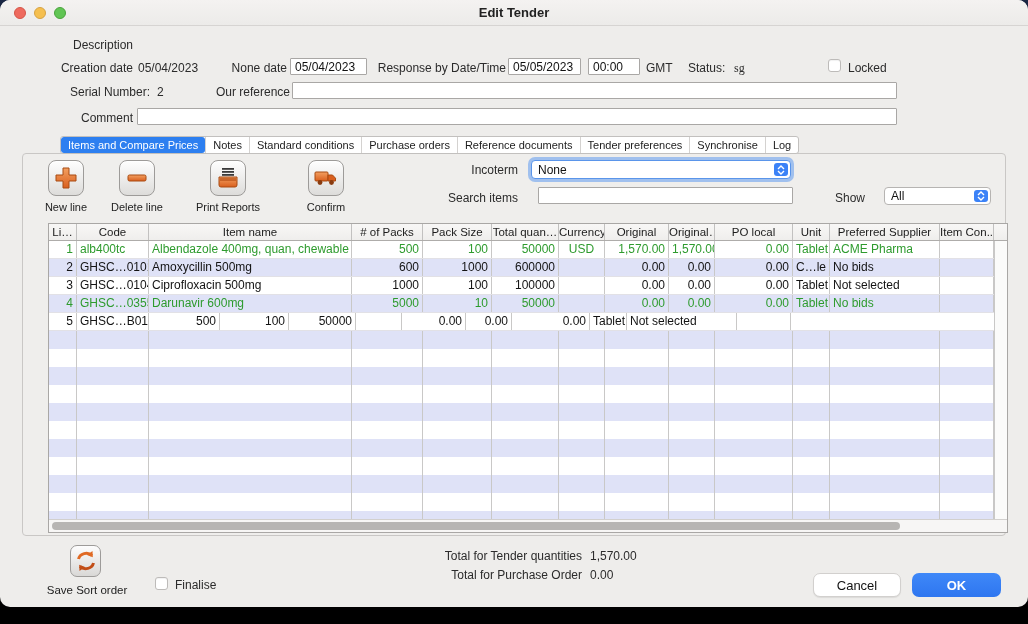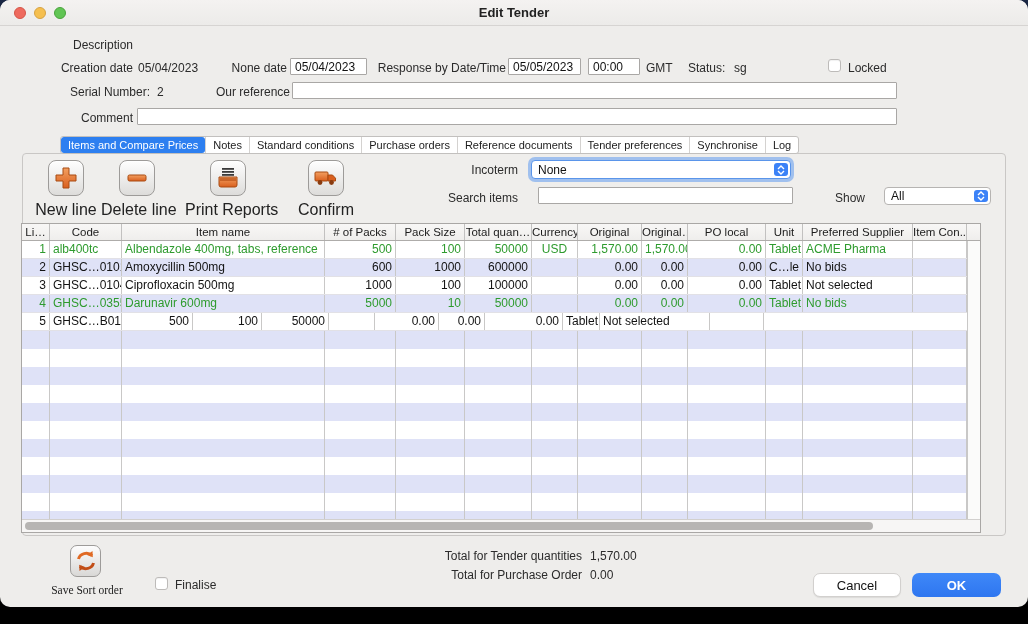--- a/index.html
+++ b/index.html
@@ -46,31 +46,31 @@
 
   .panel {
     position:absolute; left:22px; top:153px; width:984px; height:383px;
     background:#efeeec; border:1px solid #c9c7c5; border-radius:4px;
   }
 
   
   .toolbtn { position:absolute; width:36px; height:36px; border-radius:8px;
     background:linear-gradient(#fefefe,#dddcda); border:1px solid #9d9b99;
     box-shadow:inset 0 1px 0 #fff; display:flex; align-items:center; justify-content:center; }
-  .toolbtn-label { position:absolute; font-size:16px; color:#222; text-align:center; white-space:nowrap; }
+  .toolbtn-label { position:absolute; font-size:11px; color:#222; text-align:center; white-space:nowrap; }
 
   
   .dropdown { position:absolute; height:19px; background:#fff; border:1px solid #b6b4b2; border-radius:4px;
     font-size:12px; color:#111; display:flex; align-items:center; padding-left:6px; }
   .dropdown .stepper { position:absolute; right:2px; top:2px; width:14px; height:13px; background:#3b82f7; border-radius:3px; display:flex; align-items:center; justify-content:center; }
   .dropdown.focused { border:1px solid #5a95ea; box-shadow:0 0 0 3px rgba(95,155,240,.55); }
 
   
   .table {
-    position:absolute; left:21px; top:223px; width:960px; height:310px;
+    position:absolute; left:48px; top:223px; width:960px; height:310px;
     background:#fff; border:1px solid #a9a7a5;
   }
   .thead { display:flex; height:17px; background:linear-gradient(#f8f7f6,#efeeec); border-bottom:1px solid #aeacaa; }
   .th { font-size:11.5px; color:#1c1c1c; text-align:center; line-height:16px; overflow:hidden; white-space:nowrap; border-right:1px solid #c2c1c0; flex:none; }
   .tbody { height:279px; overflow:hidden; position:relative; }
   .tr { display:flex; height:18px; }
   .tr.alt { background:#dfe2f7; }
   .tr.data { border-bottom:1px solid #e2e1e6; height:18px; }
   .td { font-size:12px; line-height:17px; color:#131313; overflow:hidden; white-space:nowrap; border-right:1px solid #c9c8c7; padding:0 3px; flex:none; }
   .tr.green .td { color:#2e9b2e; }
@@ -114,21 +114,21 @@
 
   <div class="lbl" style="left:200px;top:61px;width:87px;">None date</div>
   <input class="txt" style="left: 290px; top: 58px; width: 77px;" value="05/04/2023">
 
   <div class="lbl" style="left:370px;top:61px;width:136px;">Response by Date/Time</div>
   <input class="txt" style="left: 508px; top: 58px; width: 73px;" value="05/05/2023">
   <input class="txt" style="left: 588px; top: 58px; width: 52px;" value="00:00">
   <div class="val" style="left:646px;top:61px;">GMT</div>
 
   <div class="val" style="left:688px;top:61px;">Status:</div>
-  <div class="val" style="left:734px;top:61px;">sg</div>
+  <div class="val" style="left:734px;top:61px;font-family:Liberation Serif, serif;">sg</div>
 
   <span class="checkbox" style="left:828px;top:59px;"></span>
   <div class="val" style="left:848px;top:61px;">Locked</div>
 
   <div class="lbl" style="left:40px;top:85px;width:110px;">Serial Number:</div>
   <div class="val" style="left:157px;top:85px;">2</div>
 
   <div class="lbl" style="left:200px;top:85px;width:90px;">Our reference</div>
   <input class="txt" style="left: 292px; top: 82px; width: 605px;" value="">
 
@@ -220,21 +220,21 @@
         <div class="th" style="width: 46px;">Original…</div>
         <div class="th" style="width: 78px;">PO local</div>
         <div class="th" style="width: 37px;">Unit</div>
         <div class="th" style="width: 110px;">Preferred Supplier</div>
         <div class="th" style="width: 54px;">Item Con..</div>
       </div>
     <div class="tbody" id="tbody">
         <div class="tr data green">
           <div class="td r" style="width: 28px;">1</div>
           <div class="td l" style="width: 72px;">alb400tc</div>
-          <div class="td l" style="width: 203px;">Albendazole 400mg, tabs, reference</div>
+          <div class="td l" style="width: 203px;">Albendazole 400mg, quan, chewable</div>
           <div class="td r" style="width: 71px;">500</div>
           <div class="td r" style="width: 69px;">100</div>
           <div class="td r" style="width: 67px;">50000</div>
           <div class="td c" style="width: 46px;">USD</div>
           <div class="td r" style="width: 64px;">1,570.00</div>
           <div class="td r" style="width: 46px;">1,570.00</div>
           <div class="td r" style="width: 78px;">0.00</div>
           <div class="td l" style="width: 37px;">Tablet</div>
           <div class="td l" style="width: 110px;">ACME Pharma</div>
           <div class="td l" style="width: 54px;"></div>
@@ -471,21 +471,21 @@
   </div>
 
   <div class="sortbtn">
     <svg width="24" height="24" viewBox="0 0 24 24">
       <path d="M4.5 10 A8 7.2 0 0 1 18 6.5" fill="none" stroke="#e06a24" stroke-width="3"></path>
       <path d="M19.5 14 A8 7.2 0 0 1 6 17.5" fill="none" stroke="#c24e17" stroke-width="3"></path>
       <path d="M18.5 2 L18.8 8.2 L13 6 Z" fill="#e06a24"></path>
       <path d="M5.5 22 L5.2 15.8 L11 18 Z" fill="#c24e17"></path>
     </svg>
   </div>
-  <div class="toolbtn-label" style="left:22px;top:584px;width:130px;font-size:11.5px;font-family:Liberation Serif, serif;">Save Sort order</div>
+  <div class="toolbtn-label" style="left:22px;top:584px;width:130px;font-size:11.5px;">Save Sort order</div>
 
   <span class="checkbox" style="left:155px;top:577px;"></span>
   <div class="val" style="left:175px;top:578px;">Finalise</div>
 
   <div class="lbl" style="left:400px;top:549px;width:182px;">Total for Tender quantities</div>
   <div class="val" style="left:590px;top:549px;">1,570.00</div>
   <div class="lbl" style="left:400px;top:568px;width:182px;">Total for Purchase Order</div>
   <div class="val" style="left:590px;top:568px;">0.00</div>
 
   <div class="btn cancel">Cancel</div>

